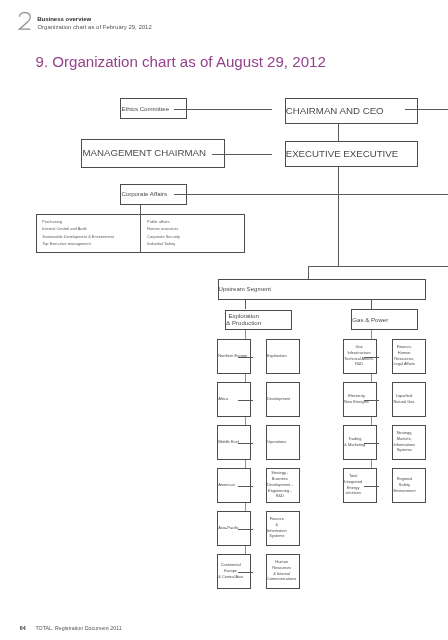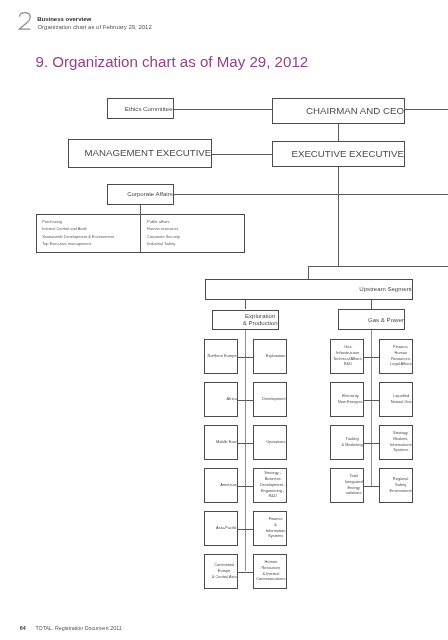--- a/index.html
+++ b/index.html
@@ -12,22 +12,22 @@
   
   .hdr-num{position:absolute;left:16px;top:8px;}
   .hdr-title{position:absolute;left:37.2px;top:15.6px;font-size:6px;font-weight:bold;
              color:#2b2b2b;line-height:7px;}
   .hdr-sub{position:absolute;left:37.4px;top:23.6px;font-size:6px;color:#555;line-height:7px;}
   .sec-title{position:absolute;left:35.5px;top:54.4px;font-size:15.1px;line-height:16px;
              color:#94418a;white-space:nowrap;}
 
   
   .box{position:absolute;box-sizing:border-box;border:0.7px solid #4c4c4c;
-       display:flex;align-items:center;justify-content:flex-end;text-align:center;
-       color:#4a4a4a;background:rgba(255,255,255,0.998);}
+       display:flex;align-items:center;justify-content:flex-start;text-align:center;
+       color:#4a4a4a;background:rgba(255,255,255,0.998);margin-left:13px;}
   .hl{position:absolute;height:0.7px;background:#5a5a5a;}
   .vl{position:absolute;width:0.7px;background:#5a5a5a;}
   .vl.soft{background:#8f8f8f;}
   .cell{white-space:pre-line;position:relative;top:-0.8px;}
 
   .lbl-big{font-size:9.7px;}
   .lbl-mid{font-size:6.1px;}
   .lbl-sm{font-size:3.95px;line-height:5.8px;}
 
   
@@ -42,37 +42,37 @@
 </head>
 <body>
 
 <div class="page">
 
   <svg class="hdr-num" width="20" height="24" viewBox="16 8 20 24" aria-label="2">
     <path d="M19.5 16.8 C19.5 14.2 21.6 12.7 24.7 12.7 C27.9 12.7 30.2 14.4 30.2 17.2 C30.2 19.1 29.2 20.6 27.3 22.3 L19.3 29.2 L30.4 29.2" fill="none" stroke="#8d8d8d" stroke-width="1.2" stroke-linecap="butt" stroke-linejoin="miter"></path>
   </svg>
   <div class="hdr-title">Business overview</div>
   <div class="hdr-sub">Organization chart as of February 29, 2012</div>
-  <div class="sec-title">9. Organization chart as of May 29, 2012</div>
+  <div class="sec-title">9. Organization chart as of August 29, 2012</div>
 
   <div>
 
     <div class="box lbl-mid" style="left:107.4px;top:98.4px;width:66.2px;height:20.9px;">
       <span class="cell">Ethics Committee</span>
     </div>
     <div class="hl" style="left:173.6px;top:108.8px;width:98.1px;"></div>
 
     <div class="box lbl-big" style="left:271.7px;top:98.4px;width:133.3px;height:25.8px;">
       <span class="cell">CHAIRMAN AND CEO</span>
     </div>
     <div class="hl" style="left:405px;top:108.8px;width:43px;"></div>
     <div class="vl" style="left:337.7px;top:124.2px;height:17.2px;"></div>
 
     <div class="box lbl-big" style="left:68.4px;top:138.7px;width:143.9px;height:29.8px;">
-      <span class="cell">MANAGEMENT EXECUTIVE</span>
+      <span class="cell">MANAGEMENT CHAIRMAN</span>
     </div>
     <div class="hl" style="left:212.3px;top:153.9px;width:59.4px;"></div>
 
     <div class="box lbl-big" style="left:271.7px;top:141.4px;width:133.3px;height:25.8px;">
       <span class="cell">EXECUTIVE EXECUTIVE</span>
     </div>
     <div class="vl" style="left:337.7px;top:167.2px;height:99.2px;"></div>
 
     <div class="box lbl-mid" style="left:107.4px;top:184.1px;width:66.4px;height:21.1px;">
       <span class="cell">Corporate Affairs</span>

